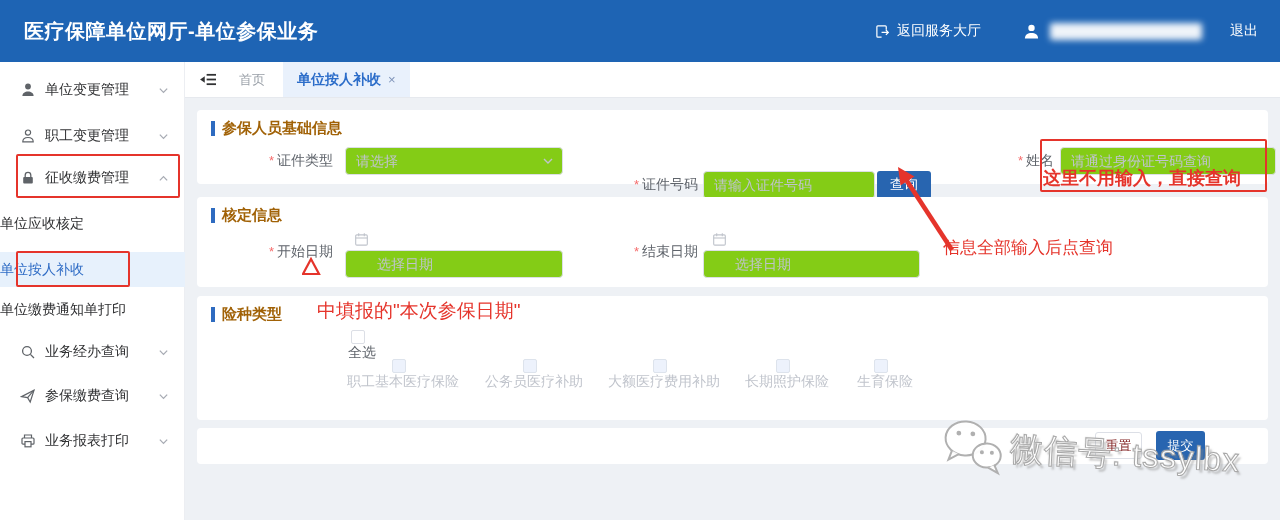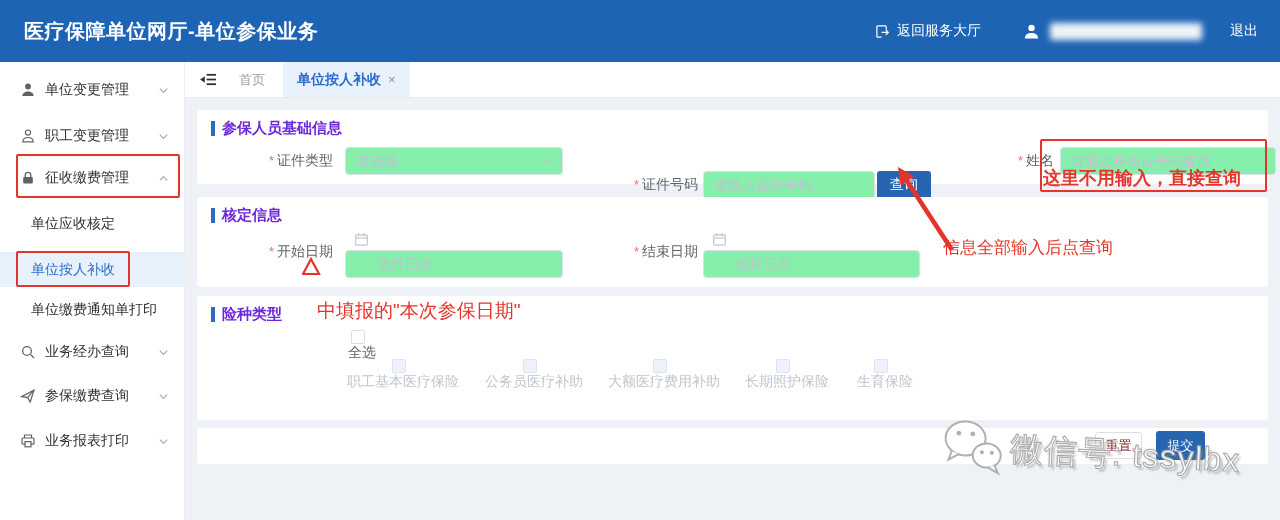--- a/index.html
+++ b/index.html
@@ -20,46 +20,46 @@
   .logout { margin-left:28px; }
 
   
   .sidebar { position:absolute; left:0; top:62px; width:185px; height:458px; background:#fff;
              border-right:1px solid #eceef2; z-index:5; }
   .side-item { position:absolute; left:0; width:185px; height:22px; display:flex; align-items:center;
                padding-left:20px; font-size:14px; color:#303133; cursor:pointer; }
   .side-item .ico { width:16px; height:16px; margin-right:9px; flex:0 0 16px; }
   .side-item .chev { position:absolute; right:16px; top:6px; }
   .side-sub { position:absolute; left:0; width:185px; height:22px; display:flex; align-items:center;
-              padding-left:31px; font-size:14px; color:#303133; cursor:pointer; }
+              font-size:14px; color:#303133; cursor:pointer; }
   .side-sub.active { height:35px; background:#e7f1fc; color:#2f6cc5; }
 
   
   .main { position:absolute; left:185px; top:62px; width:1095px; height:458px; background:#eef1f5; }
   .tabbar { position:absolute; left:0; top:0; width:1095px; height:36px; background:#fff;
             border-bottom:1px solid #e6e9ee; display:flex; align-items:stretch; }
   .fold { align-self:center; margin-left:15px; cursor:pointer; }
   .tab-home { align-self:center; margin-left:22px; font-size:13px; color:#9aa0a8; cursor:pointer; }
   .tab-active { margin-left:18px; padding:0 14px; background:#e9f1fc; display:flex; align-items:center;
                 font-size:14px; font-weight:bold; color:#2c6dc9; cursor:pointer; }
   .tab-active .tclose { font-weight:normal; font-size:13px; color:#7f94b9; margin-left:7px; cursor:pointer; }
 
   .card { position:absolute; left:12px; width:1071px; background:#fff; border-radius:4px; }
   .card1 { top:48px;  height:74px; }
   .card2 { top:135px; height:90px; }
   .card3 { top:234px; height:124px; }
   .card4 { top:366px; height:36px; }
   .sec-head { position:absolute; top:9px; left:14px; display:flex; align-items:center; }
   .sec-bar { width:4px; height:15px; background:#2e6bc0; margin-right:7px; }
-  .sec-title { font-size:15px; font-weight:bold; color:#6d28d9; }
+  .sec-title { font-size:15px; font-weight:bold; color:#a16207; }
 
   .fg { position:absolute; display:flex; align-items:center; height:28px; }
   .f-label { font-size:14px; color:#5f646b; text-align:right; white-space:nowrap; }
   .req { color:#f56c6c; margin-right:3px; font-size:13px; }
-  .ipt { height:28px; border:1px solid #dcdfe6; border-radius:4px; background:#86efac; font-size:14px;
+  .ipt { height:28px; border:1px solid #dcdfe6; border-radius:4px; background:#84cc16; font-size:14px;
          color:#606266; padding:0 10px; outline:none; font-family:inherit; }
   .ipt::placeholder { color:#bfc4cc; opacity:1; }
   .sel-wrap, .date-wrap { position:relative; }
   .sel-chev { position:absolute; right:9px; top:8px; pointer-events:none; }
   .cal-ico { position:absolute; left:9px; top:6px; pointer-events:none; }
   .date-ipt { padding-left:31px;margin-top:24px; }
   .btn-query { height:28px; margin-left:2px; padding:0 13px; background:#2865b0; color:#fff; border:none;
                border-radius:3px; font-size:14px; cursor:pointer; font-family:inherit; }
 
   .cb-item { position:absolute; display:flex; align-items:center; font-size:14px;flex-direction:column; }

